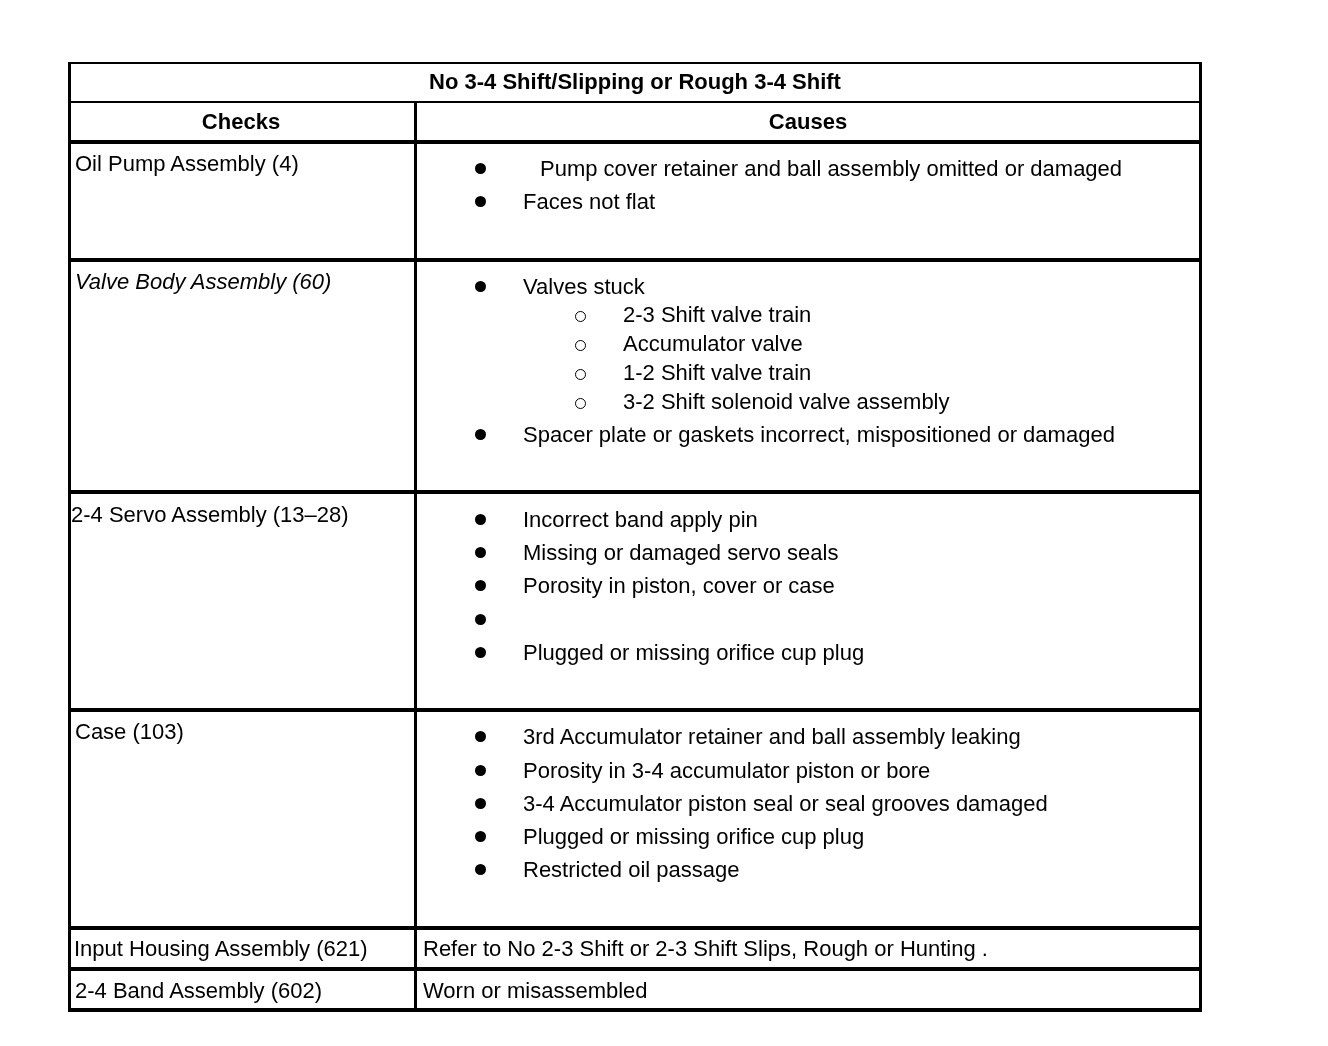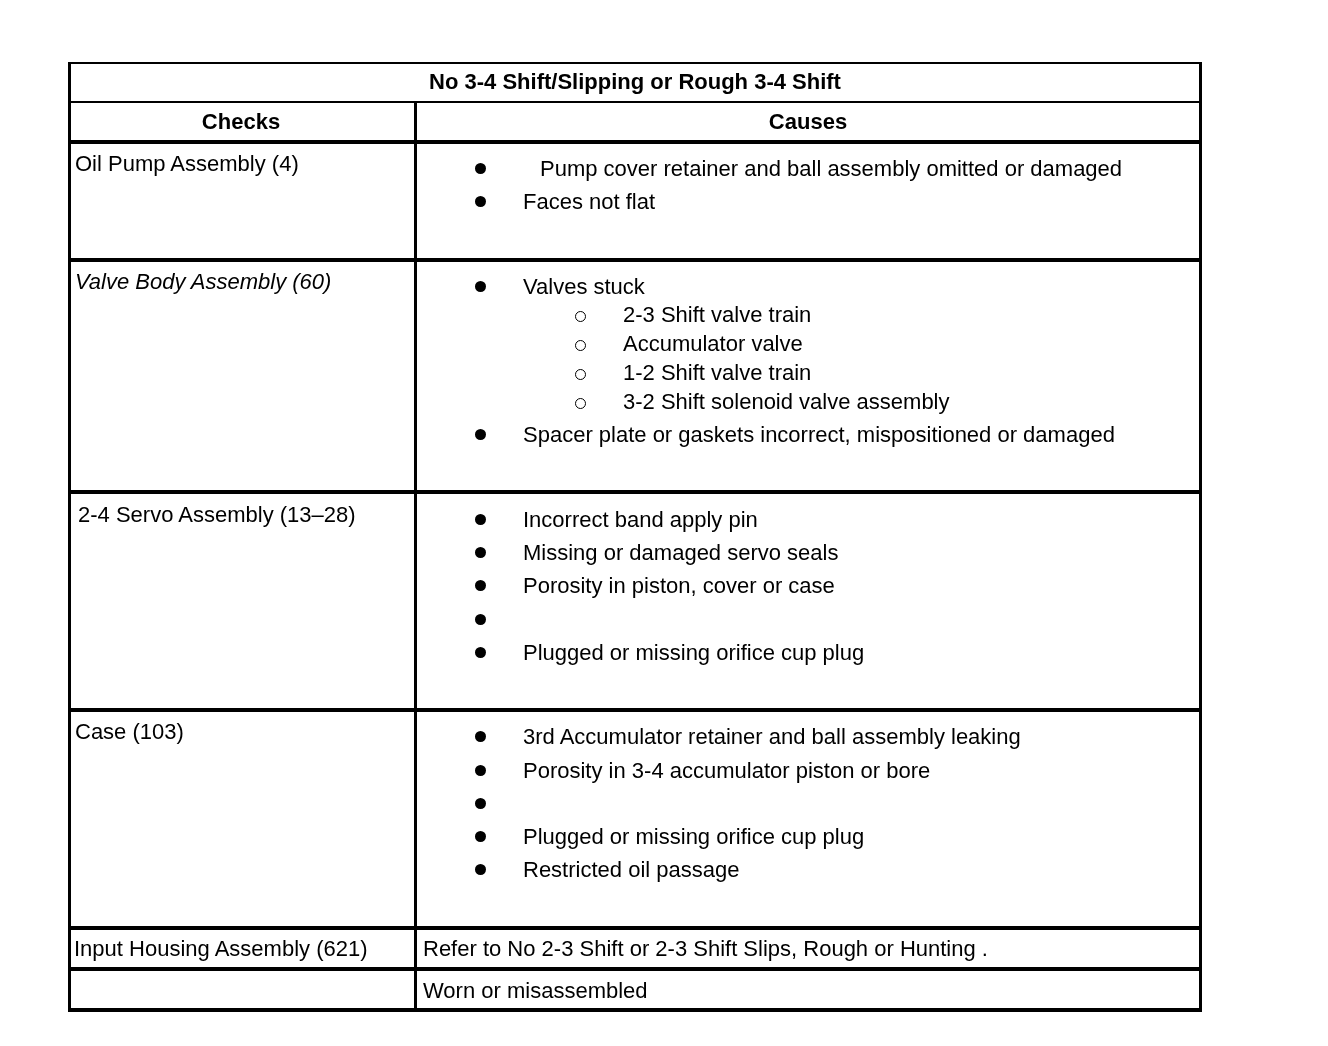--- a/index.html
+++ b/index.html
@@ -51,39 +51,41 @@
   <div class="bul" style="left:555px;top:241px;">2-3 Shift valve train</div>
   <div class="ring" style="left:507px;top:278px;"></div>
   <div class="bul" style="left:555px;top:270px;">Accumulator valve</div>
   <div class="ring" style="left:507px;top:307px;"></div>
   <div class="bul" style="left:555px;top:299px;">1-2 Shift valve train</div>
   <div class="ring" style="left:507px;top:336px;"></div>
   <div class="bul" style="left:555px;top:328px;">3-2 Shift solenoid valve assembly</div>
   <div class="dot" style="left:407px;top:367px;"></div>
   <div class="bul" style="left:455px;top:361px;">Spacer plate or gaskets incorrect, mispositioned or damaged</div>
 
-  <div class="cell" style="left:10px;top:441px;">2-4 Servo Assembly (13–28)</div>
+  <div class="cell" style="left:3px;top:441px;">2-4 Servo Assembly (13–28)</div>
   <div class="dot" style="left:407px;top:452px;"></div>
   <div class="bul" style="left:455px;top:446px;">Incorrect band apply pin</div>
   <div class="dot" style="left:407px;top:485px;"></div>
   <div class="bul" style="left:455px;top:479px;">Missing or damaged servo seals</div>
   <div class="dot" style="left:407px;top:518px;"></div>
   <div class="bul" style="left:455px;top:512px;">Porosity in piston, cover or case</div>
   <div class="dot" style="left:407px;top:552px;"></div>
   <div class="dot" style="left:407px;top:585px;"></div>
   <div class="bul" style="left:455px;top:579px;">Plugged or missing orifice cup plug</div>
 
   <div class="cell" style="left:7px;top:658px;">Case (103)</div>
   <div class="dot" style="left:407px;top:669px;"></div>
   <div class="bul" style="left:455px;top:663px;">3rd Accumulator retainer and ball assembly leaking</div>
   <div class="dot" style="left:407px;top:703px;"></div>
   <div class="bul" style="left:455px;top:697px;">Porosity in 3-4 accumulator piston or bore</div>
   <div class="dot" style="left:407px;top:736px;"></div>
+  <div class="bul" style="left:455px;top:730px;">3-4 Accumulator piston seal or seal grooves damaged</div>
   <div class="dot" style="left:407px;top:769px;"></div>
   <div class="bul" style="left:455px;top:763px;">Plugged or missing orifice cup plug</div>
   <div class="dot" style="left:407px;top:802px;"></div>
   <div class="bul" style="left:455px;top:796px;">Restricted oil passage</div>
 
   <div class="cell" style="left:6px;top:875px;">Input Housing Assembly (621)</div>
   <div class="cell" style="left:355px;top:875px;">Refer to No 2-3 Shift or 2-3 Shift Slips, Rough or Hunting .</div>
 
+  <div class="cell" style="left:7px;top:917px;">2-4 Band Assembly (602)</div>
   <div class="cell" style="left:355px;top:917px;">Worn or misassembled</div>
 </div>
 
 </body></html>

